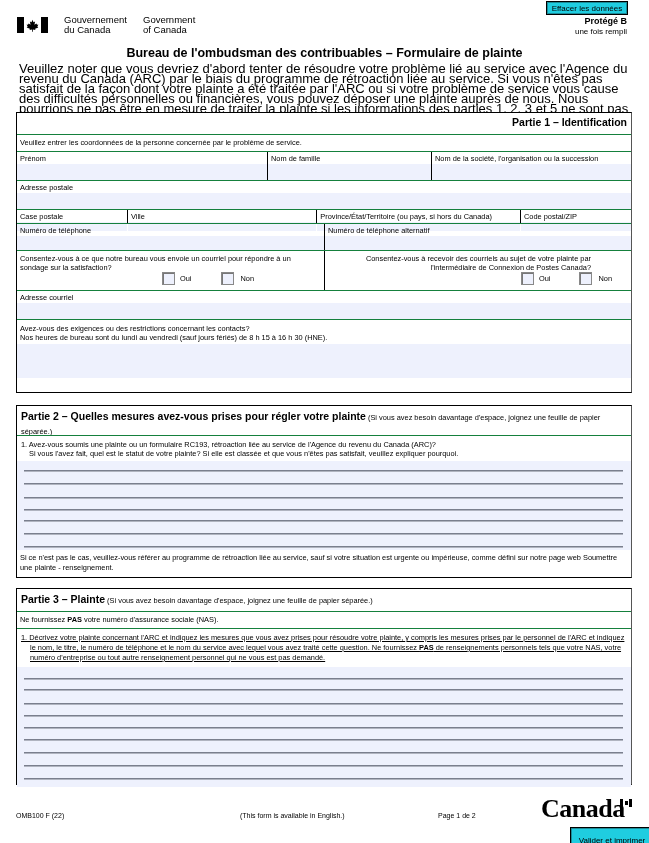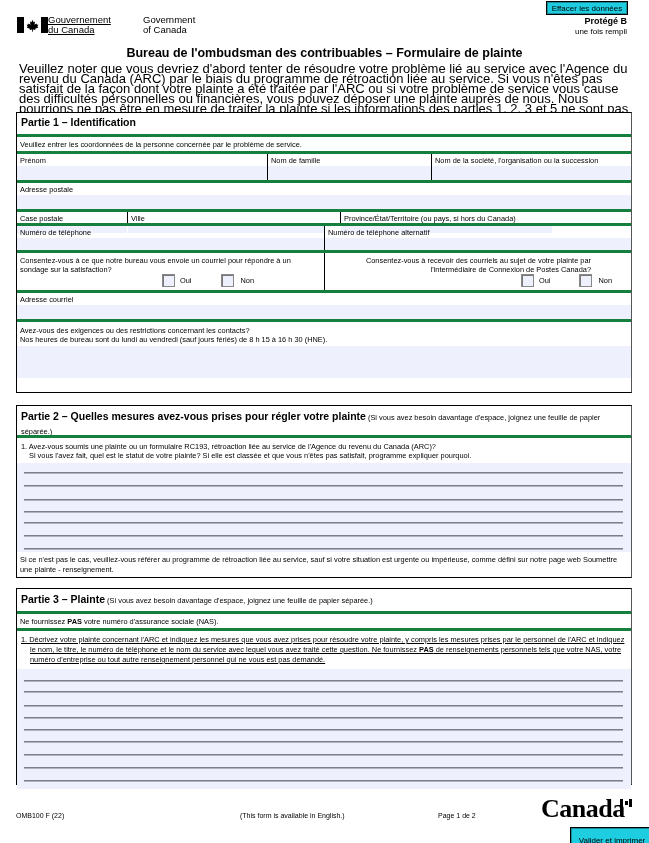--- a/index.html
+++ b/index.html
@@ -7,38 +7,38 @@
   body { font-family: "Liberation Sans", sans-serif; color: #000; position: relative; font-size: 8px; }
 
   .abs { position: absolute; }
 
   
   .gov-logo { left: 17px; top: 17px; width: 31px; height: 16px; display: flex; align-items: stretch; }
   .gov-logo .bar { width: 7px; background: #000; }
   .gov-logo .mid { flex: 1; position: relative; display: flex; align-items: center; justify-content: center; }
   .gov-logo .mid svg { width: 13px; height: 13px; }
   .sig { top: 15px; font-size: 9.5px; line-height: 10px; color: #000; }
-  .sig-fr { left: 48px; text-decoration: underline; }
+  .sig-fr { left: 64px; }
   .sig-en { left: 143px; }
 
   .btn-cyan {
     background: #1fcde0; border: 1px solid #000; box-shadow: inset 0 0 0 1px #1a8c99;
     color: #000; font-family: "Liberation Sans", sans-serif; font-size: 8px;
     display: flex; align-items: center; justify-content: center; cursor: pointer; white-space: nowrap;
   }
   .btn-clear { left: 546px; top: 1px; width: 82px; height: 14px; }
   .protege { right: 22px; top: 16px; font-size: 9px; font-weight: bold; text-align: right; }
   .protege-sub { right: 22px; top: 27px; font-size: 8px; text-align: right; }
 
   .title { left: 0; width: 649px; top: 46px; text-align: center; font-size: 12.5px; font-weight: bold; }
   .intro { left: 19px; top: 64px; width: 612px; font-size: 13px; line-height: 10px; }
 
   
   .box { position: absolute; left: 16px; width: 616px; border: 1px solid #000; border-right-color: #555; background: #fff; }
-  .row { position: relative; border-top: 3px solid #15803d; display: flex; }
+  .row { position: relative; border-top: 1px solid #15803d; display: flex; }
   .row:first-child { border-top: none; }
   .cell { position: relative; border-left: 1px solid #000; display: flex; flex-direction: column; }
   .cell:first-child { border-left: none; }
   .lbl { font-size: 7.4px; line-height: 9px; padding: 2px 3px 0 3px; white-space: nowrap; }
   .lbl-wrap { white-space: normal; }
   .fld { flex: 1; background: #eef1fd; margin: 1px 0 0 0; border: none; outline: none; font-family: "Liberation Sans", sans-serif; font-size: 8px; }
   .part-head { font-size: 10.5px; font-weight: bold; padding: 3px 4px 0 4px; line-height: 13px; }
   .part-head .sub { font-size: 7.4px; font-weight: normal; }
 
   .chk-row { display: flex; align-items: center; gap: 5px; }
@@ -77,21 +77,21 @@
 </div>
 
 <button class="abs btn-cyan btn-clear">Effacer les données</button>
 <div class="abs protege">Protégé B</div>
 <div class="abs protege-sub">une fois rempli</div>
 
 <div class="abs title">Bureau de l'ombudsman des contribuables – Formulaire de plainte</div>
 <div class="abs intro">Veuillez noter que vous devriez d'abord tenter de résoudre votre problème lié au service avec l'Agence du revenu du Canada (ARC) par le biais du programme de rétroaction liée au service. Si vous n'êtes pas satisfait de la façon dont votre plainte a été traitée par l'ARC ou si votre problème de service vous cause des difficultés personnelles ou financières, vous pouvez déposer une plainte auprès de nous. Nous pourrions ne pas être en mesure de traiter la plainte si les informations des parties 1, 2, 3 et 5 ne sont pas complètes.</div>
 
 <div class="box" style="top:112px; height:281px;">
-  <div class="row" style="height:21px;">
+  <div class="row" style="height:21px;justify-content:flex-end;">
     <div class="part-head">Partie 1 – Identification</div>
   </div>
   <div class="row" style="height:17px;">
     <div class="lbl" style="padding-top:3px;">Veuillez entrer les coordonnées de la personne concernée par le problème de service.</div>
   </div>
   <div class="row" style="height:29px;">
     <div class="cell" style="width:250px;">
       <div class="lbl">Prénom</div>
       <input class="fld" value="" style="">
     </div>
@@ -112,22 +112,26 @@
   </div>
   <div class="row" style="height:14px;">
     <div class="cell" style="width:110px;">
       <div class="lbl">Case postale</div>
       <input class="fld" value="" style="">
     </div>
     <div class="cell" style="width:197px;">
       <div class="lbl">Ville</div>
       <input class="fld" value="" style="">
     </div>
-    <div class="cell" style="width:212px;margin-left:16px;">
+    <div class="cell" style="width:212px;">
       <div class="lbl">Province/État/Territoire (ou pays, si hors du Canada)</div>
+      <input class="fld" value="" style="">
+    </div>
+    <div class="cell" style="flex:1;">
+      <div class="lbl">Code postal/ZIP</div>
       <input class="fld" value="" style="">
     </div>
   </div>
   <div class="row" style="height:27px;">
     <div class="cell" style="width:307px;">
       <div class="lbl">Numéro de téléphone</div>
       <input class="fld" value="" style="">
     </div>
     <div class="cell" style="flex:1;">
       <div class="lbl">Numéro de téléphone alternatif</div>
@@ -170,21 +174,21 @@
 </div>
 
 <div class="box" style="top:405px; height:173px;">
   <div class="row" style="height:29px; display:block;">
     <div class="part-head" style="line-height:12px; padding-top:4px;">
       <span>Partie 2 – Quelles mesures avez-vous prises pour régler votre plainte</span><span class="sub"> (Si vous avez besoin davantage d'espace, joignez une feuille de papier séparée.)</span>
     </div>
   </div>
   <div class="row" style="display:block; height:142px;">
     <div class="lbl" style="padding:4px 4px 0 4px;">1. Avez-vous soumis une plainte ou un formulaire RC193, rétroaction liée au service de l'Agence du revenu du Canada (ARC)?</div>
-    <div class="lbl" style="padding:0 4px 0 12px;">Si vous l'avez fait, quel est le statut de votre plainte? Si elle est classée et que vous n'êtes pas satisfait, programme expliquer pourquoi.</div>
+    <div class="lbl" style="padding:0 4px 0 12px;">Si vous l'avez fait, quel est le statut de votre plainte? Si elle est classée et que vous n'êtes pas satisfait, veuillez expliquer pourquoi.</div>
     <div class="lines-area" style="height:89px; margin-top:3px;">
       <div class="line" style="top:9px;"></div>
       <div class="line" style="top:22px;"></div>
       <div class="line" style="top:36px;"></div>
       <div class="line" style="top:48px;"></div>
       <div class="line" style="top:59px;"></div>
       <div class="line" style="top:72px;"></div>
       <div class="line" style="top:85px;"></div>
     </div>
     <div class="lbl lbl-wrap" style="padding:3px 4px 0 3px; line-height:10px;">Si ce n'est pas le cas, veuillez-vous référer au programme de rétroaction liée au service, sauf si votre situation est urgente ou impérieuse, comme défini sur notre page web Soumettre une plainte - renseignement.</div>

